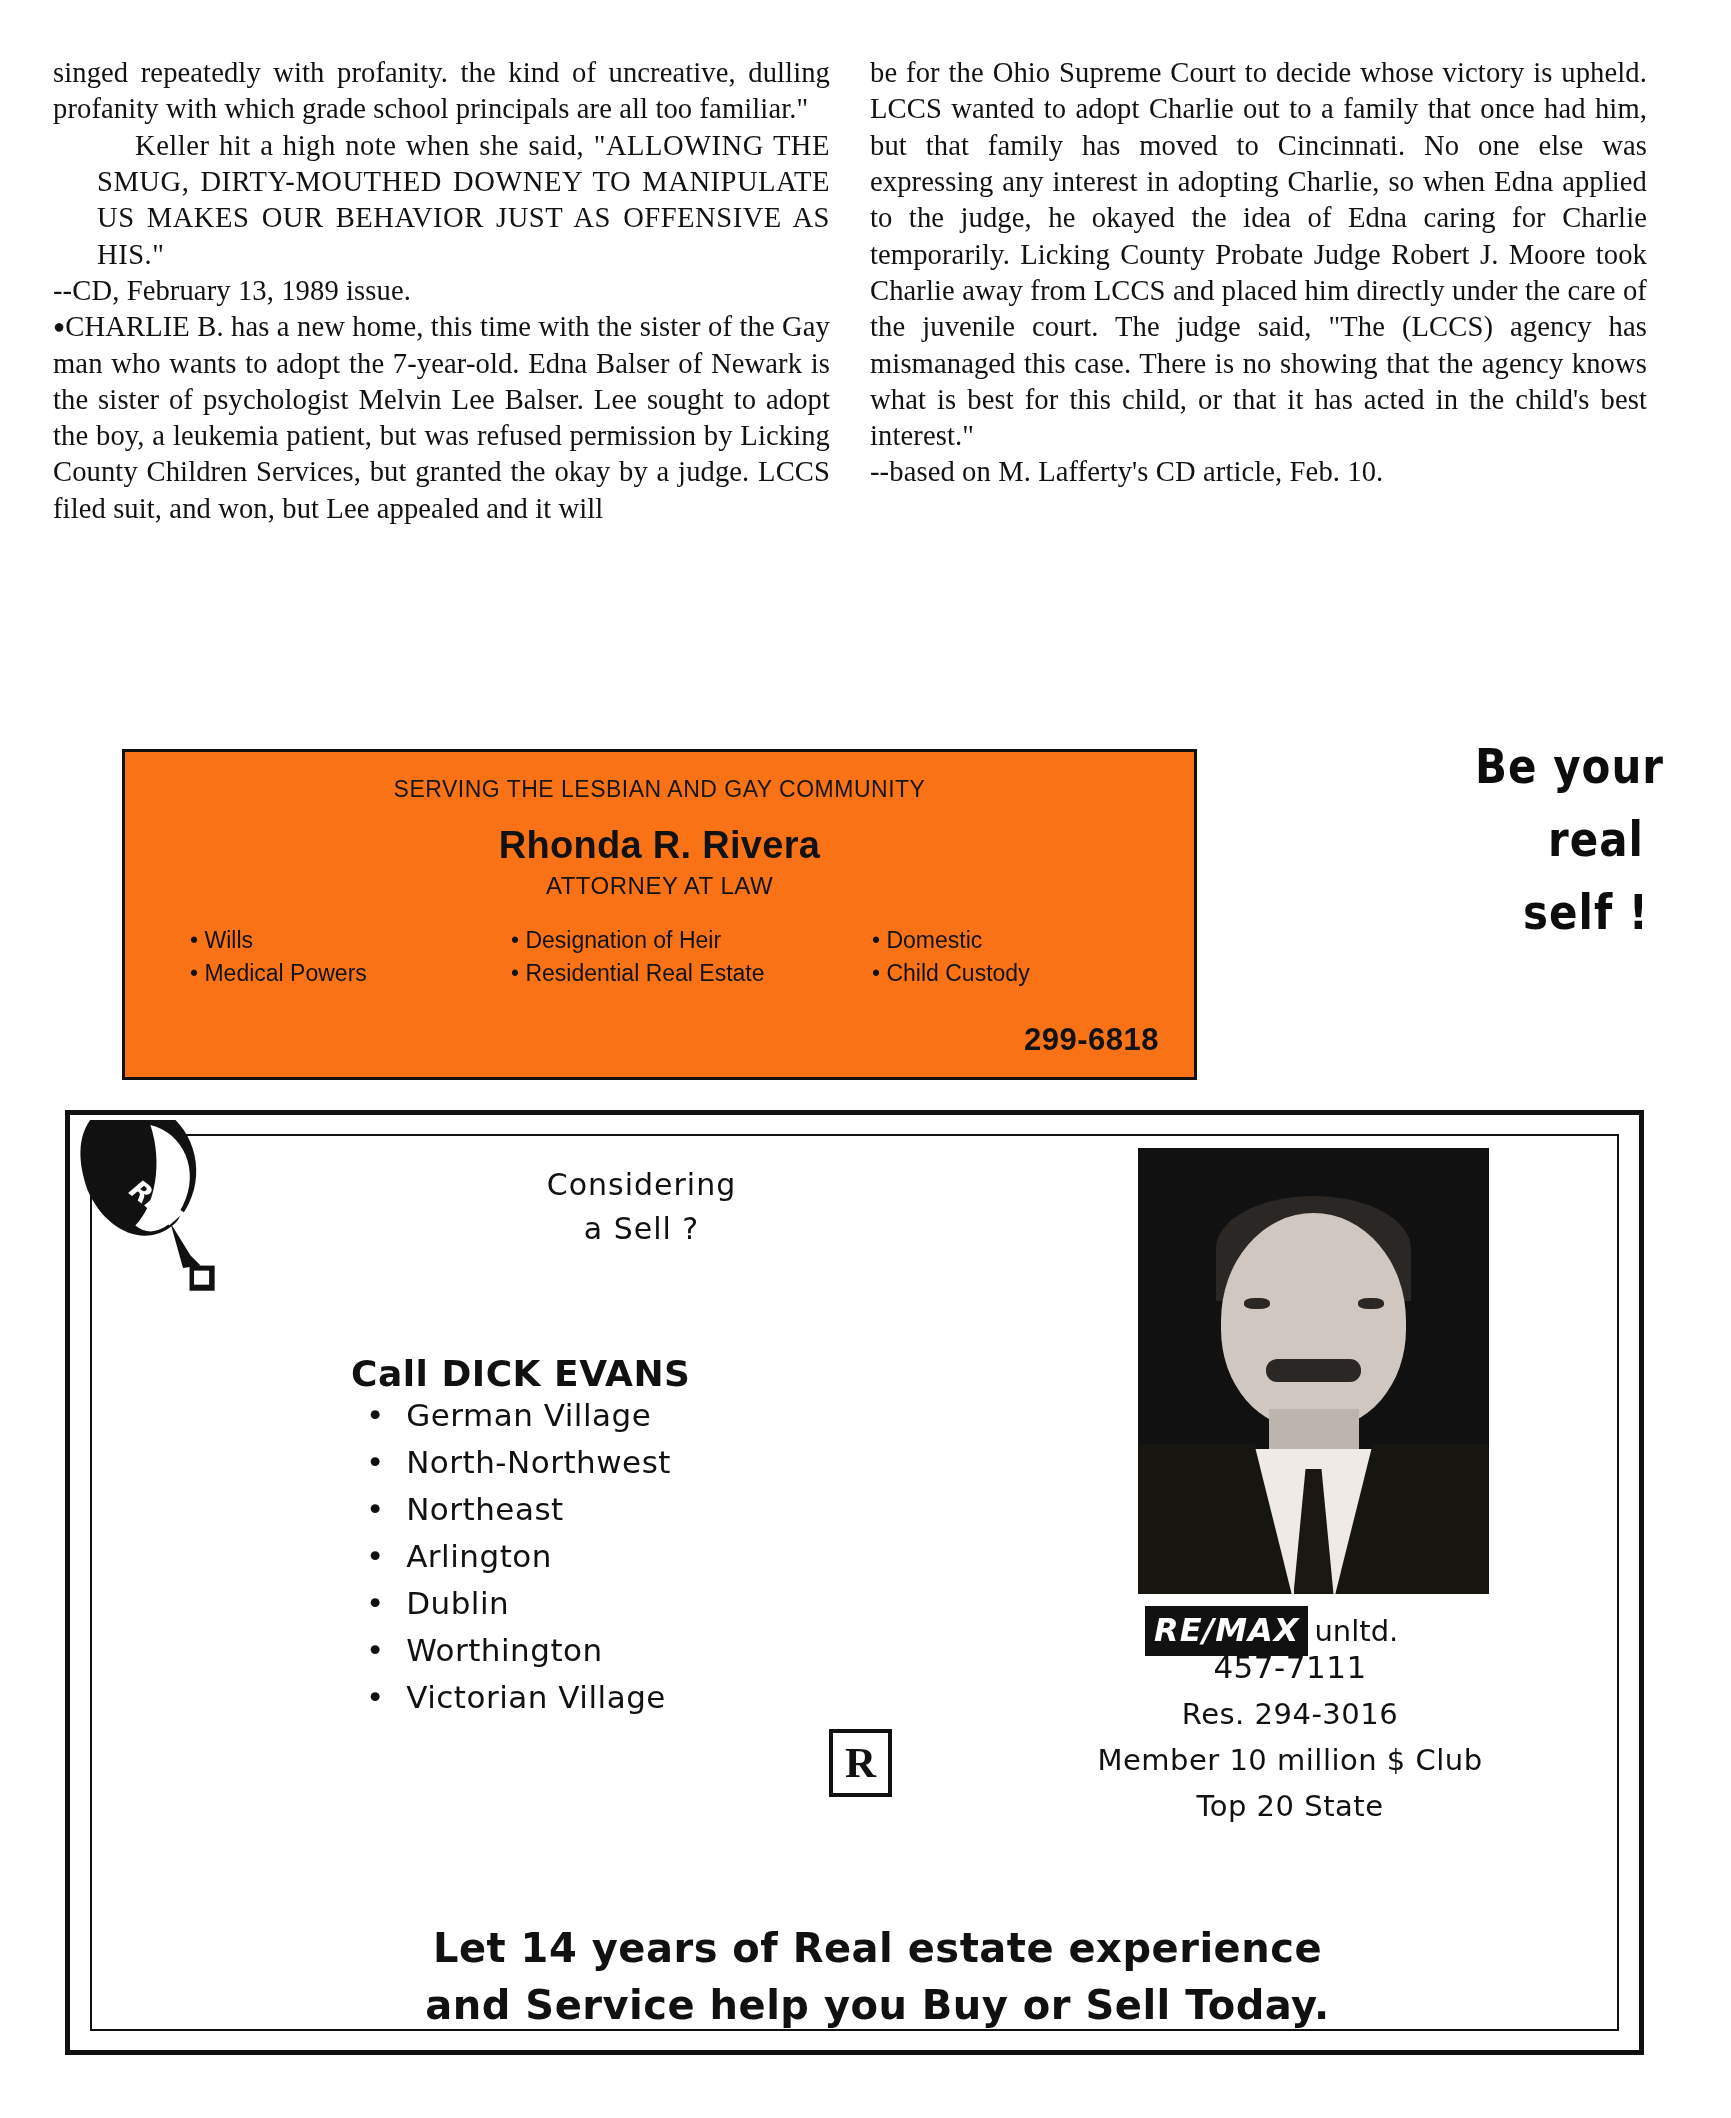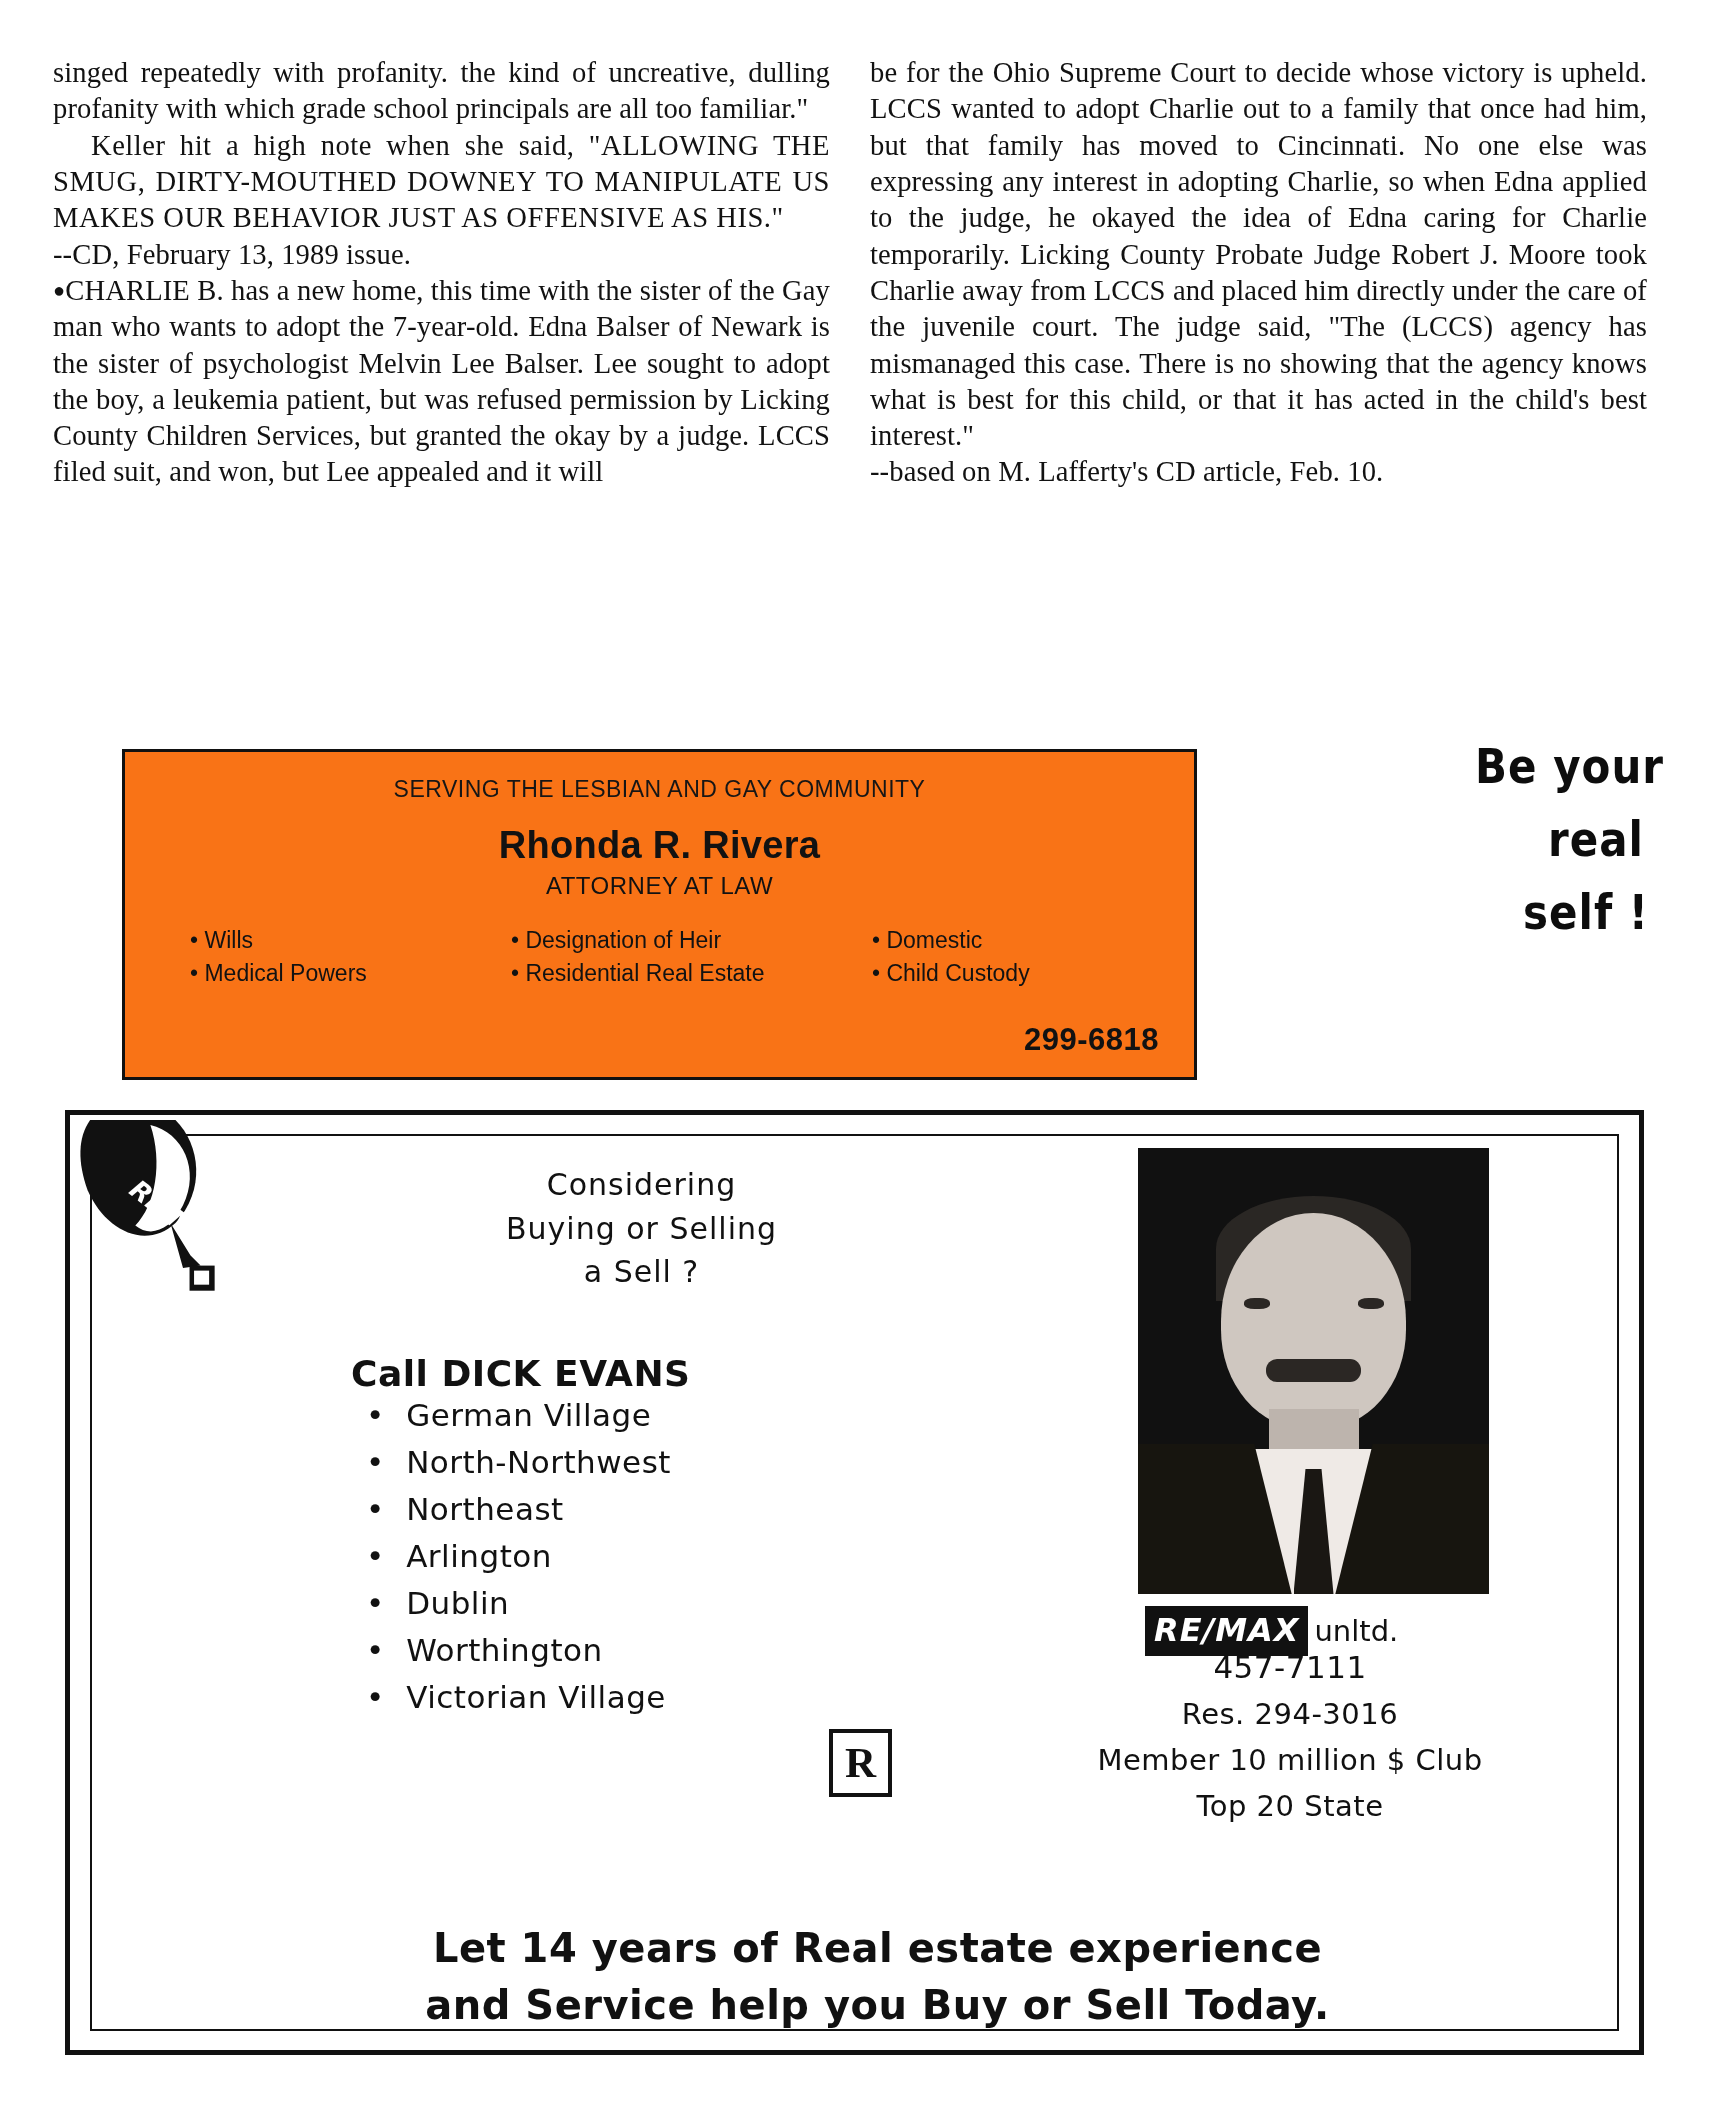--- a/index.html
+++ b/index.html
@@ -31,20 +31,21 @@
   .col p {
     margin: 0 0 0 0;
     font-size: 28.6px;
     line-height: 1.27;
     text-align: justify;
     font-family: "Liberation Serif", serif;
     letter-spacing: 0.1px;
   }
   .col p.indent {
     text-indent: 38px;
+    margin-left: 44px;
   }
   .col p.caps {
     font-size: 28.6px;
     letter-spacing: 0.5px;
   }
   .bullet-para {
     position: relative;
     padding-left: 0;
   }
   .dot {
@@ -406,21 +407,20 @@
     <path d="M150,20 C215,35 250,110 215,180 C190,230 150,245 120,220 C160,180 175,95 150,20 Z" fill="#fff"></path>
     <path d="M190,215 L230,280 L250,300 L215,305 Z" fill="#111"></path>
     <rect x="228" y="300" width="50" height="50" fill="#111"></rect>
     <rect x="237" y="310" width="30" height="28" fill="#fff"></rect>
     <text x="105" y="155" fill="#fff" font-family="DejaVu Sans, sans-serif" font-size="52" font-weight="bold" font-style="italic" transform="rotate(38 105 155)">RE/MAX</text>
   </svg>
 </div>
 
 <div class="headline">
   <div>Considering</div>
-  <div>Buying or Selling</div>
   <div>a Sell ?</div>
 </div>
 
 <div class="calllist">
   <div class="call">Call DICK EVANS</div>
   <ul>
     <li>German Village</li>
     <li>North-Northwest</li>
     <li>Northeast</li>
     <li>Arlington</li>

